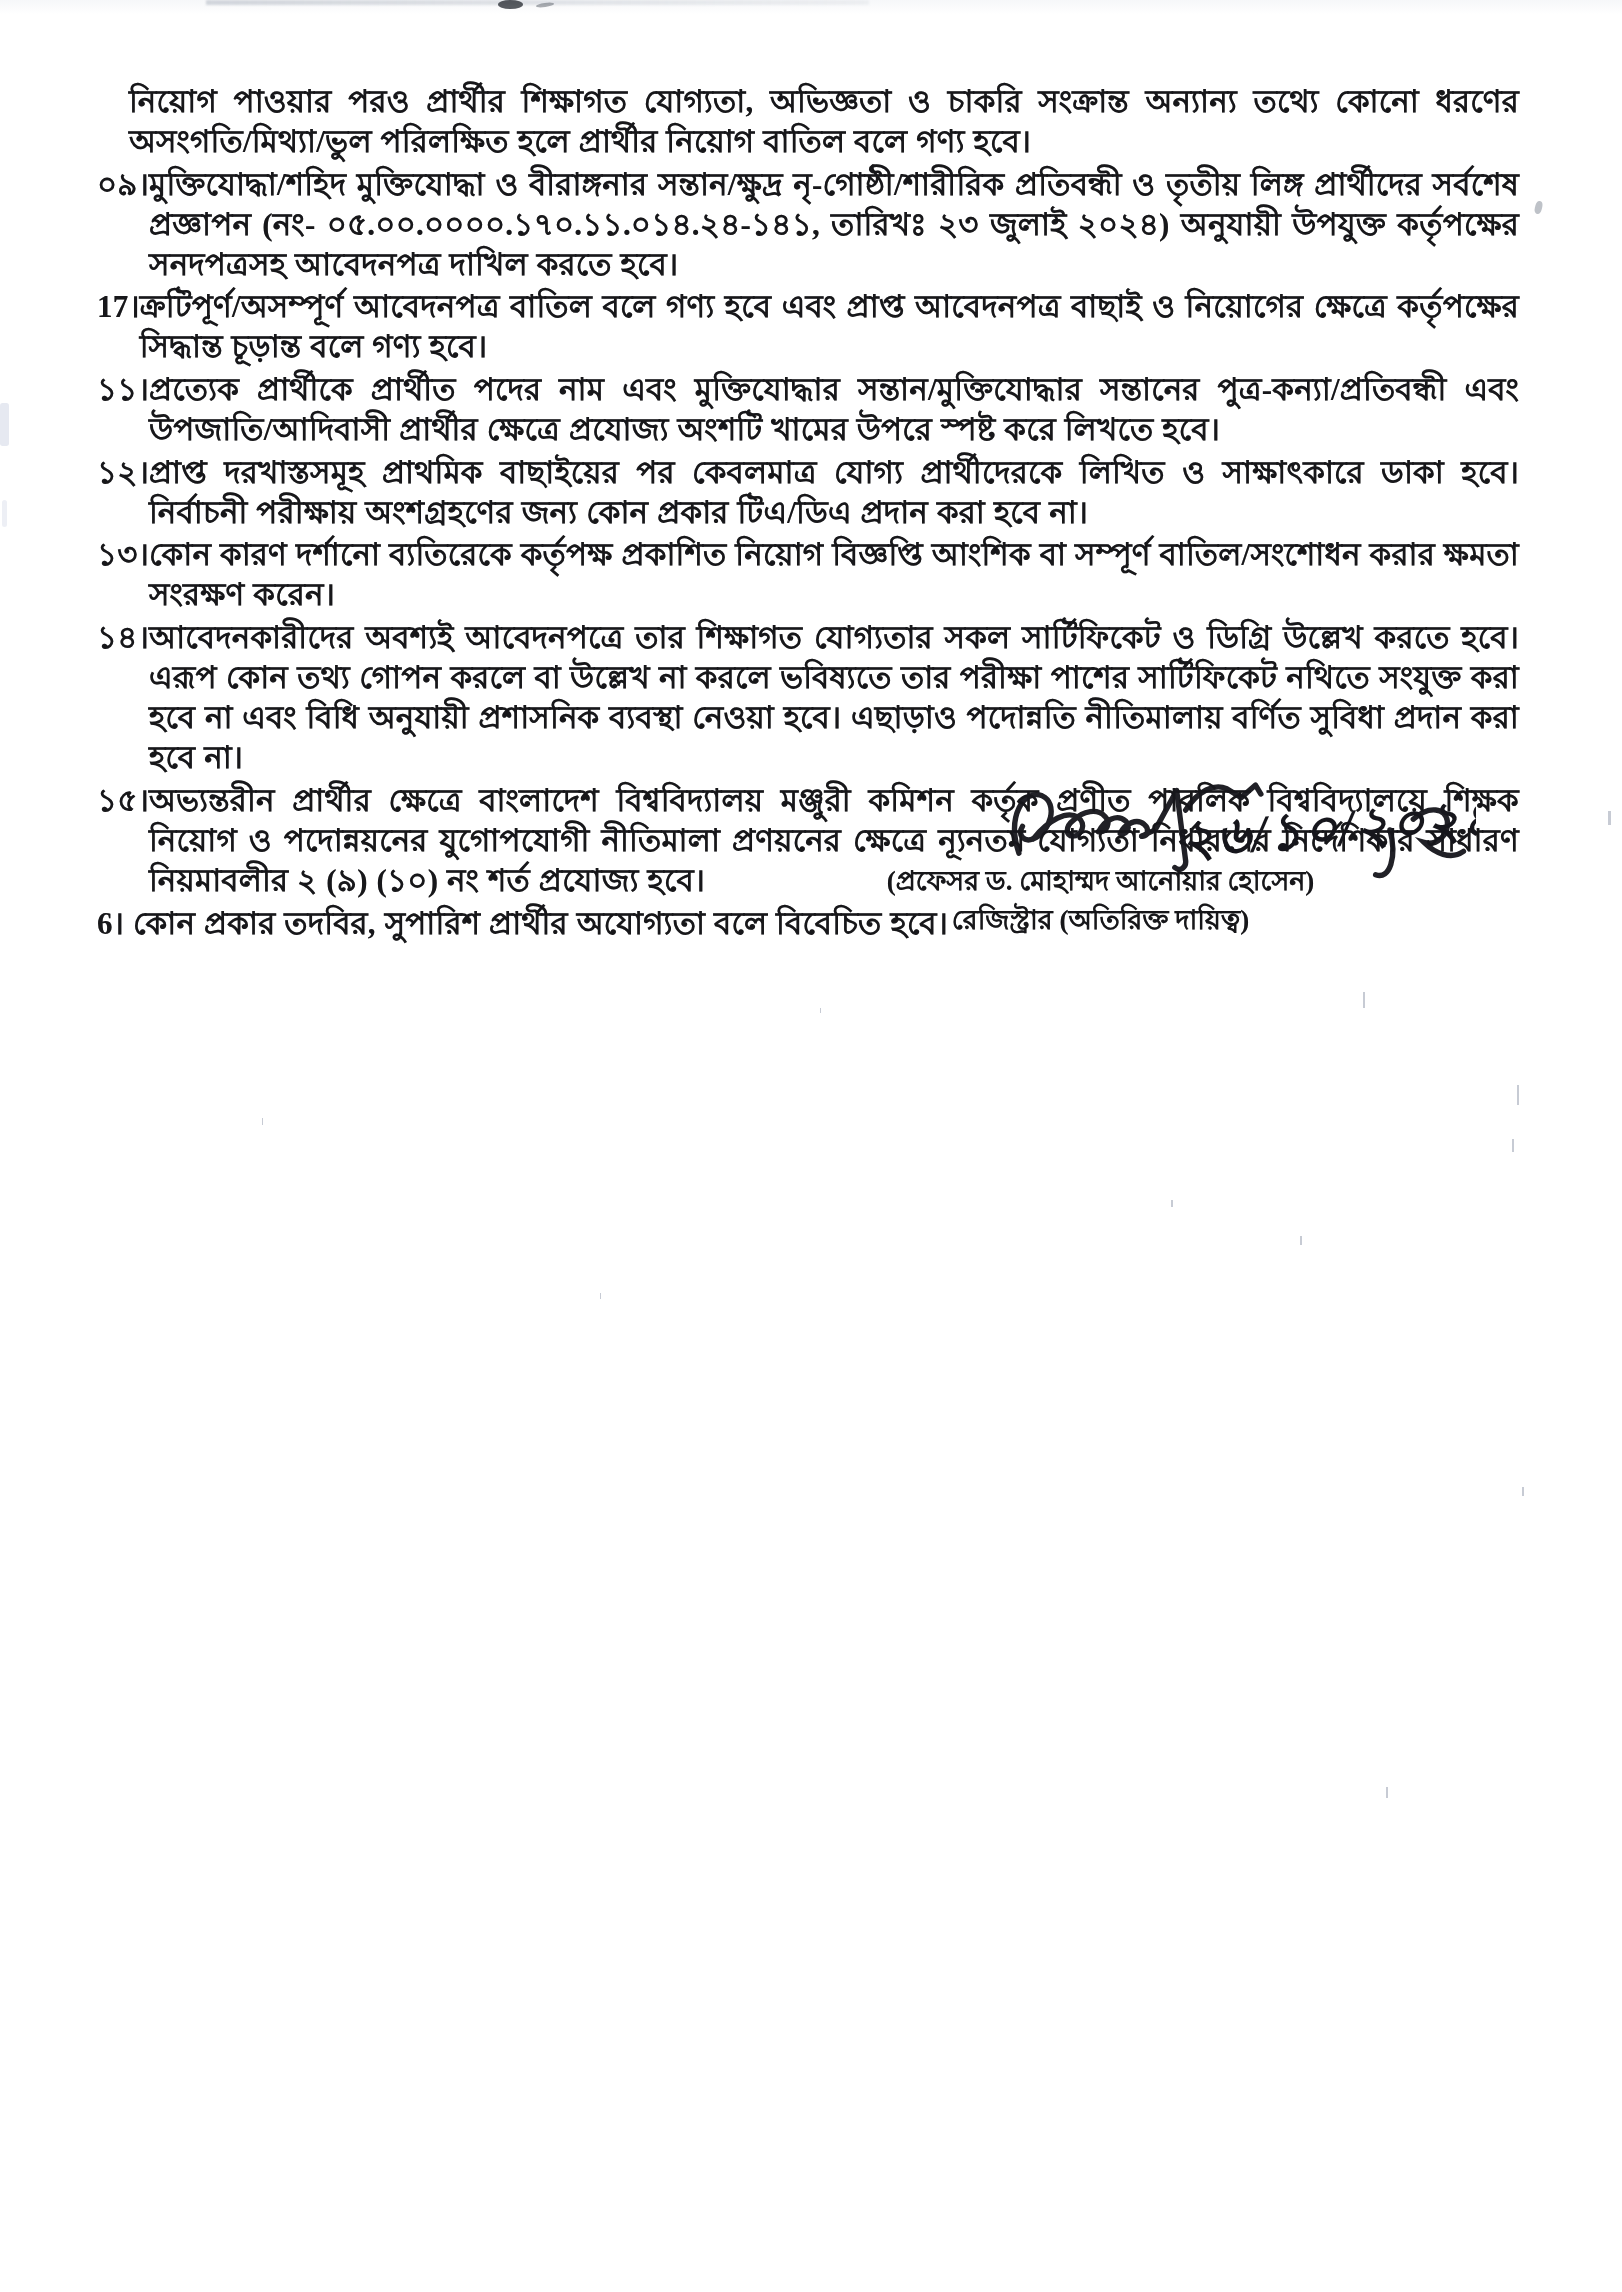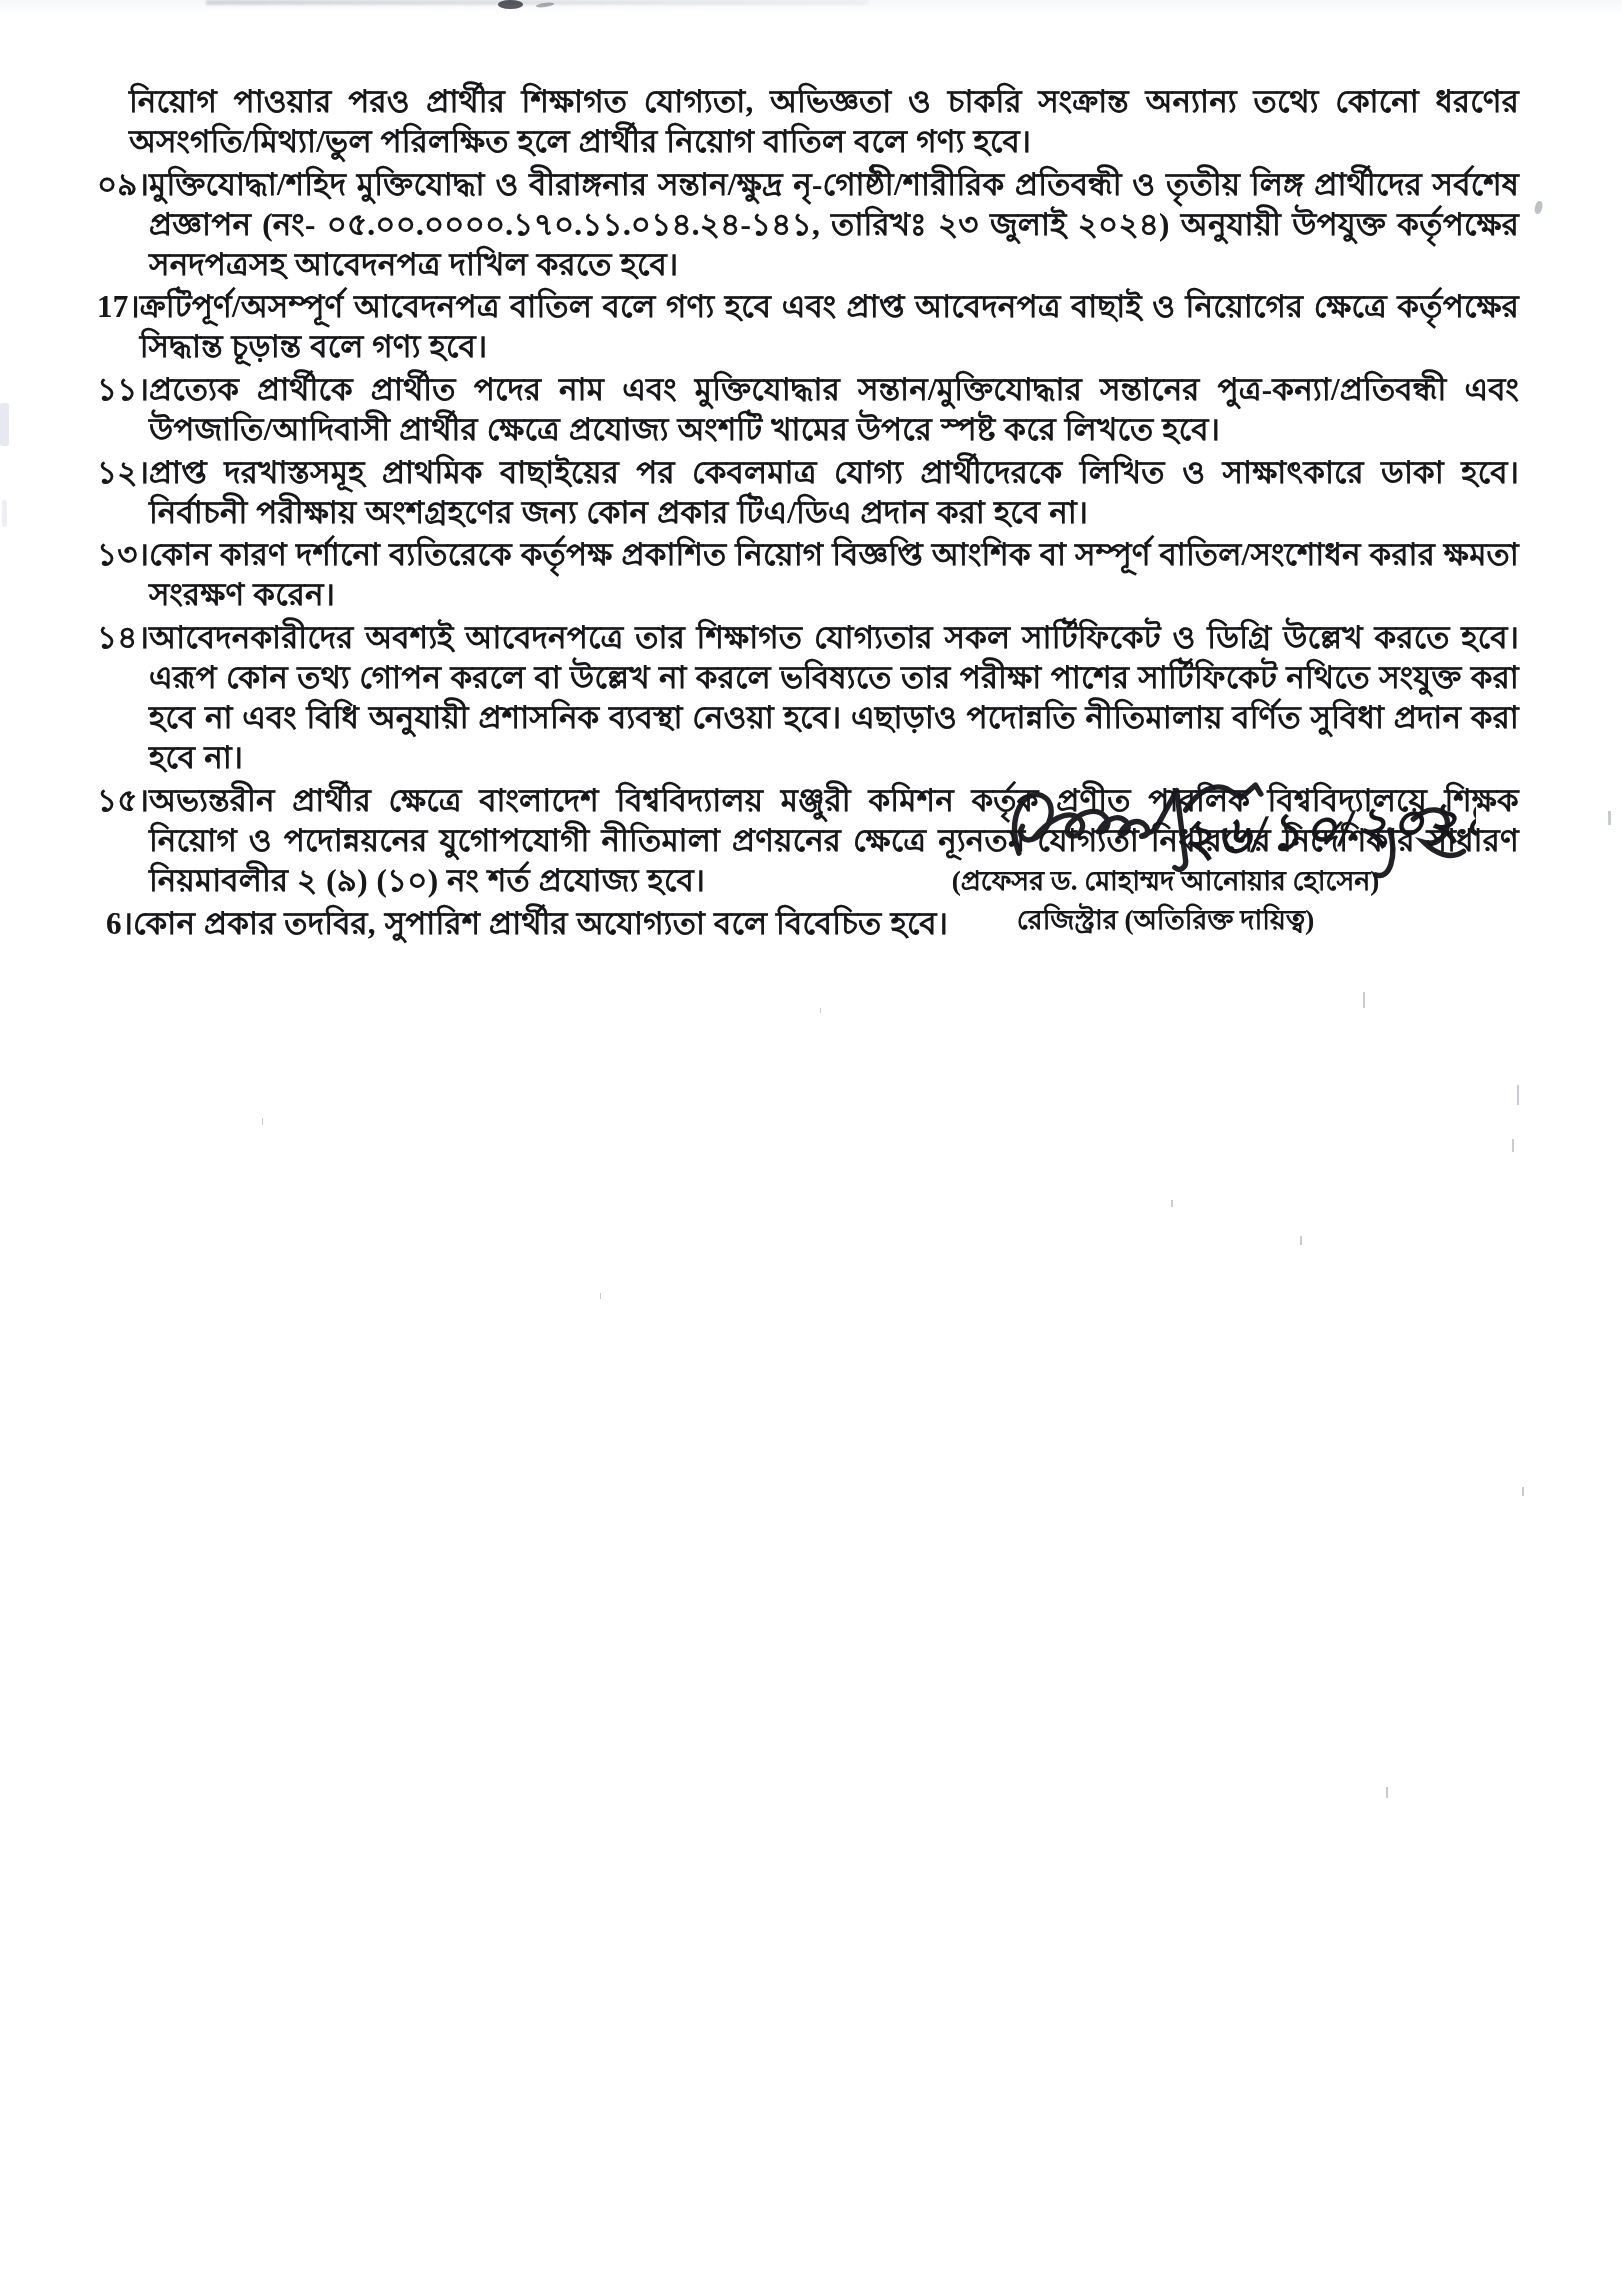--- a/index.html
+++ b/index.html
@@ -19,26 +19,26 @@
   
   .doc{
     position:absolute;left:97px;top:82px;width:1422px;
     font-size:31px;line-height:40px;font-weight:600;
     letter-spacing:0.2px;word-spacing:0.9px;
     text-align:justify;
     text-shadow:0 0 0.5px rgba(10,10,14,.45);
   }
   .cont{margin:0 0 2.7px 0;padding-left:32px;}
   .item{display:flex;margin:0 0 2.7px 0;}
-  .num{flex:0 0 36px;text-align:right;}
+  .num{flex:0 0 36px;text-align:left;}
   .itext{flex:1;text-align:justify;}
   
   .sig-svg{position:absolute;left:992px;top:767px;width:484px;height:124px;}
   .signer{
-    position:absolute;left:895px;top:862px;width:541px;
+    position:absolute;left:830px;top:862px;width:541px;
     font-size:27px;line-height:39px;font-weight:600;text-align:center;
     text-shadow:0 0 0.5px rgba(10,10,14,.45);
   }
 </style>
 </head>
 <body>
 
 <div class="page">
 
   <div class="scan-band"></div>

